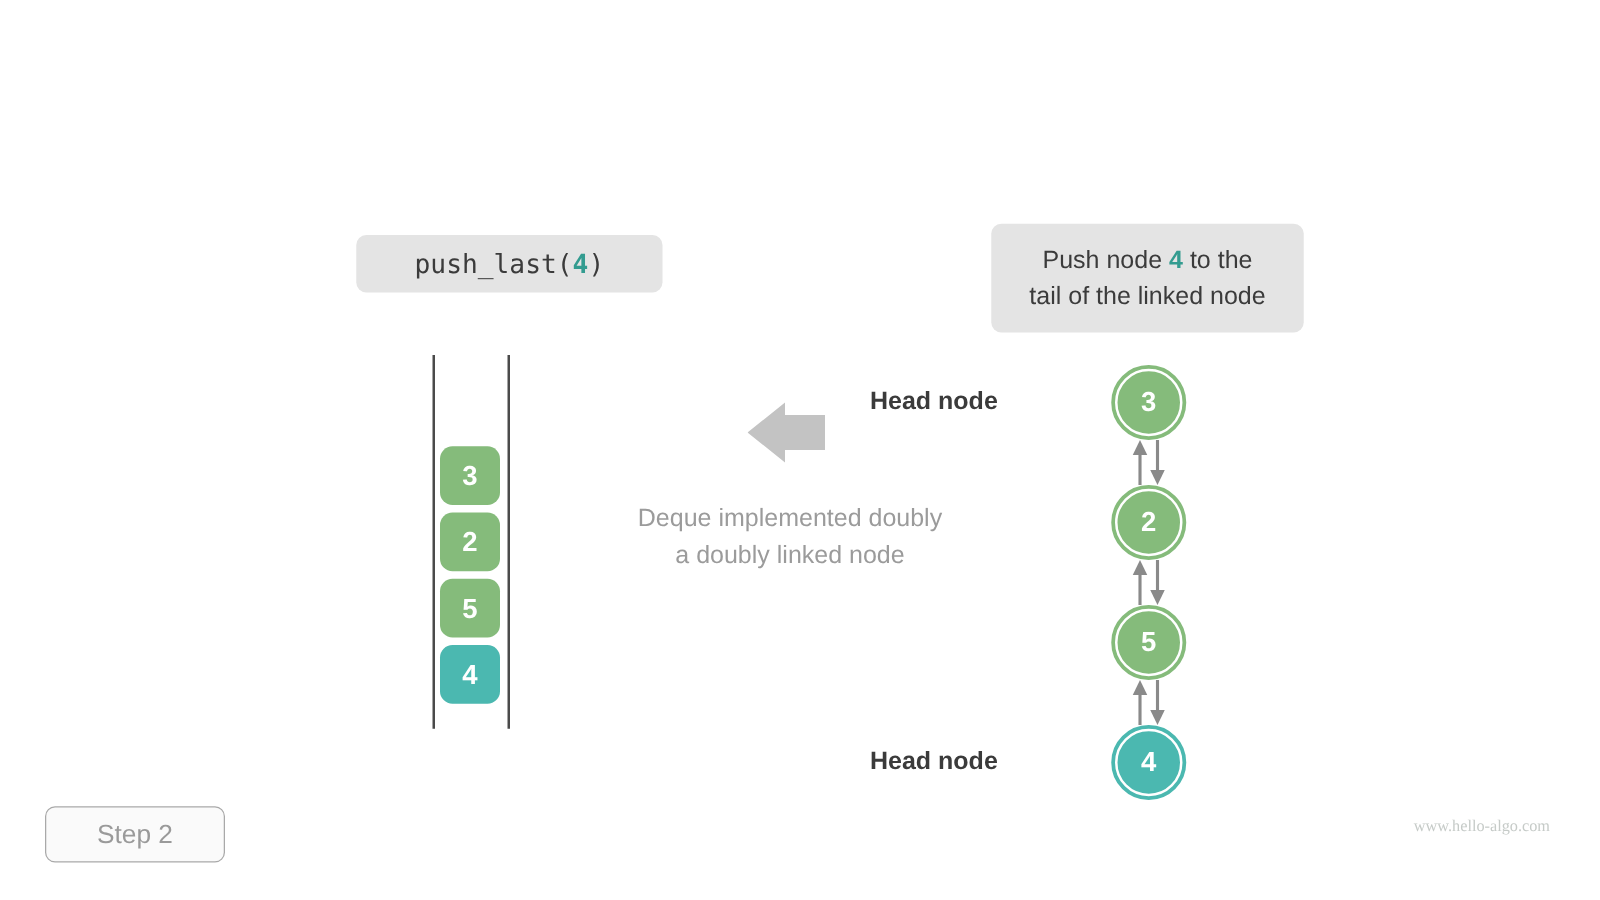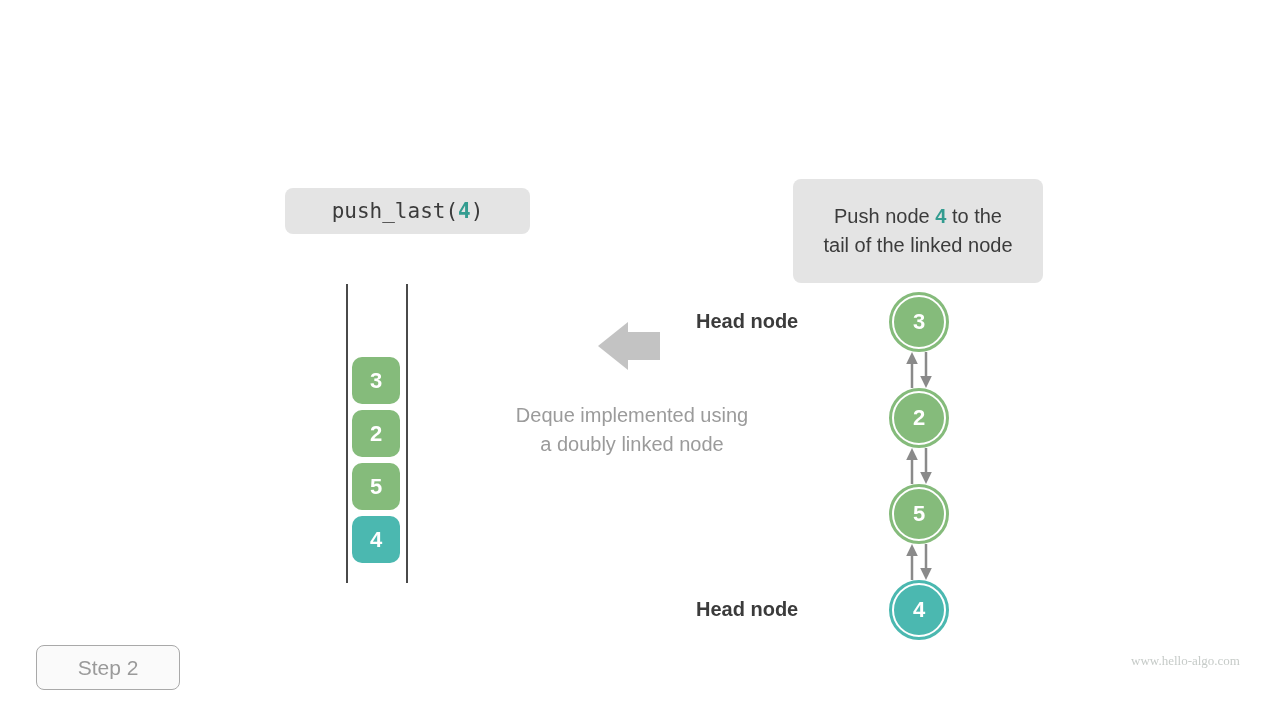--- a/index.html
+++ b/index.html
@@ -13,21 +13,21 @@
     left: 285px; top: 188px; width: 245px; height: 46px;
     background: var(--box-bg); border-radius: 8px;
     display: flex; align-items: center; justify-content: center;
     font-family: "DejaVu Sans Mono", monospace;
     font-size: 21px; color: var(--dark-text); font-weight: 500;
   }
   .teal-text { color: var(--accent-teal); font-weight: bold; }
 
   
   .desc-box {
-    left: 793px; top: 179px; width: 250px; height: 104px;
+    left: 793px; top: 179px; width: 250px; height: 87px;
     background: var(--box-bg); border-radius: 8px;
     display: flex; flex-direction: column; align-items: center; justify-content: center;
     font-size: 20px; line-height: 29px; color: var(--dark-text); text-align: center;
   }
 
   
   .wall { width: 2px; top: 284px; height: 299px; background: var(--wall); }
   .wall.left { left: 346px; }
   .wall.right { left: 406px; }
   .stack-item {
@@ -100,21 +100,21 @@
 <div class="abs stack-item si-0 green">3</div>
 <div class="abs stack-item si-1 green">2</div>
 <div class="abs stack-item si-2 green">5</div>
 <div class="abs stack-item si-3 teal">4</div>
 
 <svg class="abs block-arrow" width="62" height="50" viewBox="0 0 62 50">
   <polygon points="0,25 30,1 30,11 62,11 62,39 30,39 30,49" style="fill: var(--block-arrow);"></polygon>
 </svg>
 
 <div class="abs caption">
-  <div>Deque implemented using</div>
+  <div>Deque implemented doubly</div>
   <div>a doubly linked node</div>
 </div>
 
 <div class="abs node-label head-label">Head node</div>
 <div class="abs node-label tail-label">Head node</div>
 
 <div class="abs node nd-0 green">3</div>
 <div class="abs node nd-1 green">2</div>
 <div class="abs node nd-2 green">5</div>
 <div class="abs node nd-3 teal">4</div>

